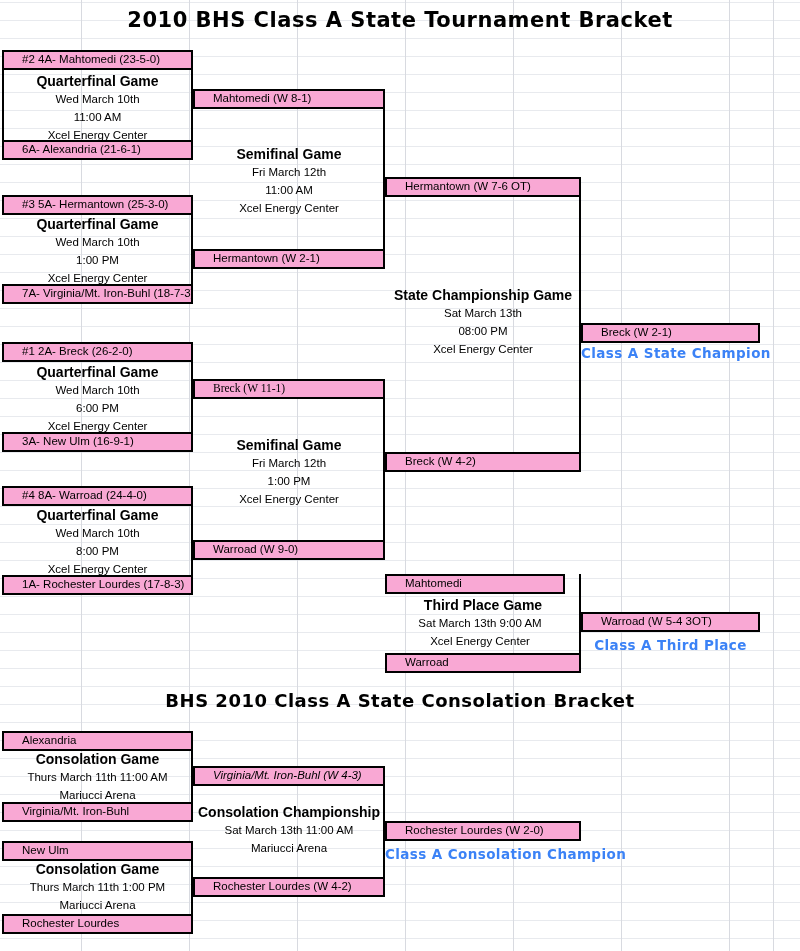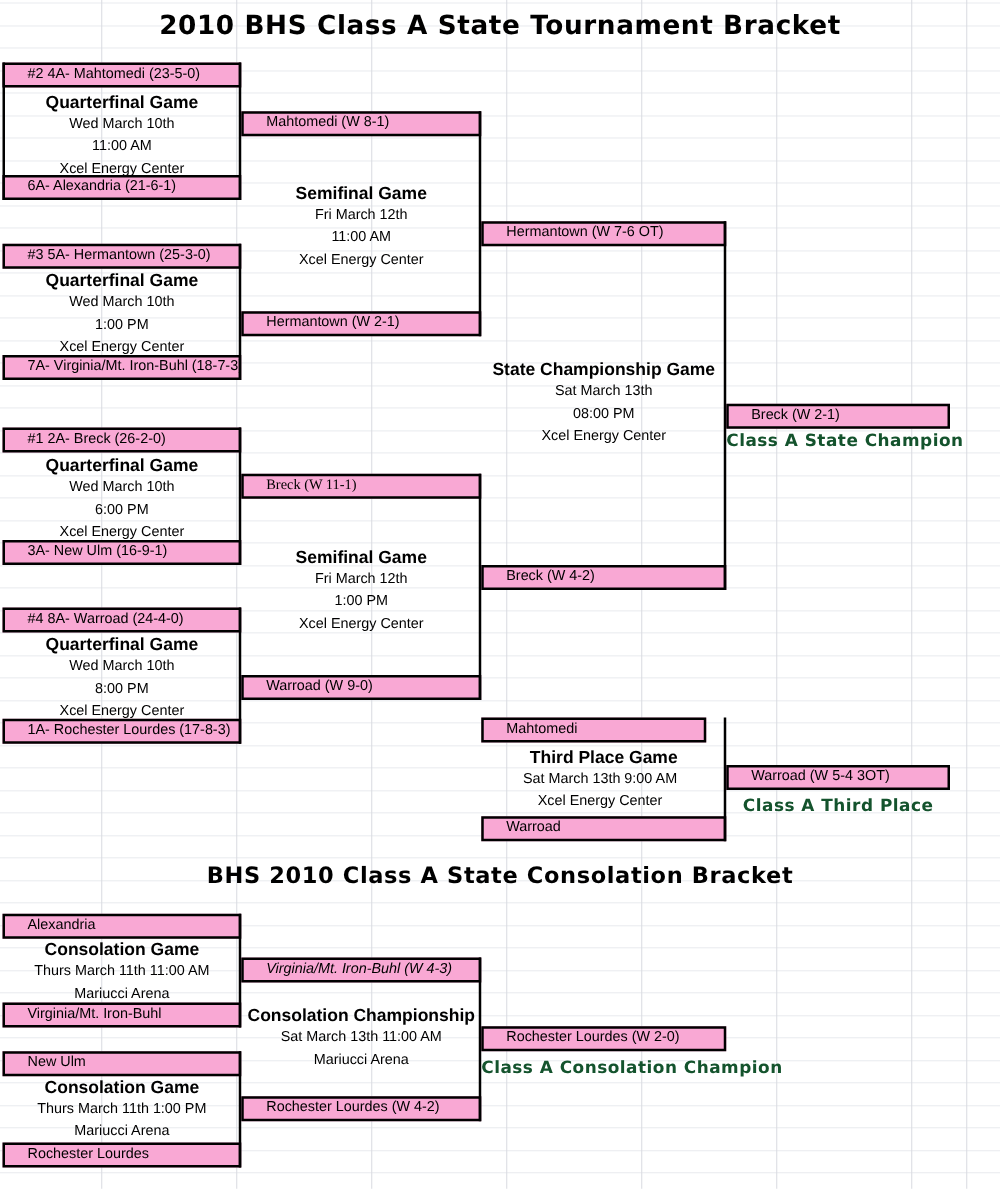--- a/index.html
+++ b/index.html
@@ -67,21 +67,21 @@
   .gameinfo .hdr{font-size:14px;font-weight:700;line-height:18px;}
   .gameinfo .ln{font-size:11.5px;line-height:18px;}
   .gameinfo.rightish .ln{padding-right:6px;}
 
   .award{
     position:absolute;
     font-family:"DejaVu Sans", sans-serif;
     font-weight:700;
     font-size:13.5px;
     letter-spacing:.4px;
-    color:#14532d;
+    color:#3b82f6;
     white-space:nowrap;
     text-align:center;
     line-height:18px;
   }
 </style>
 </head>
 <body>
 
 <div id="grid"></div>
 

